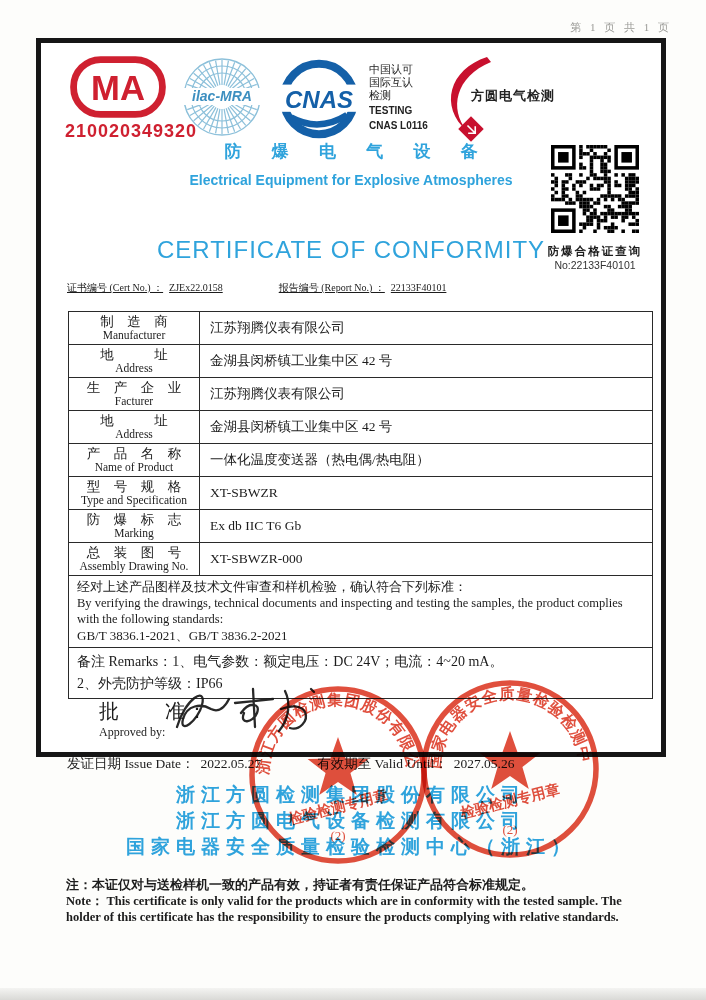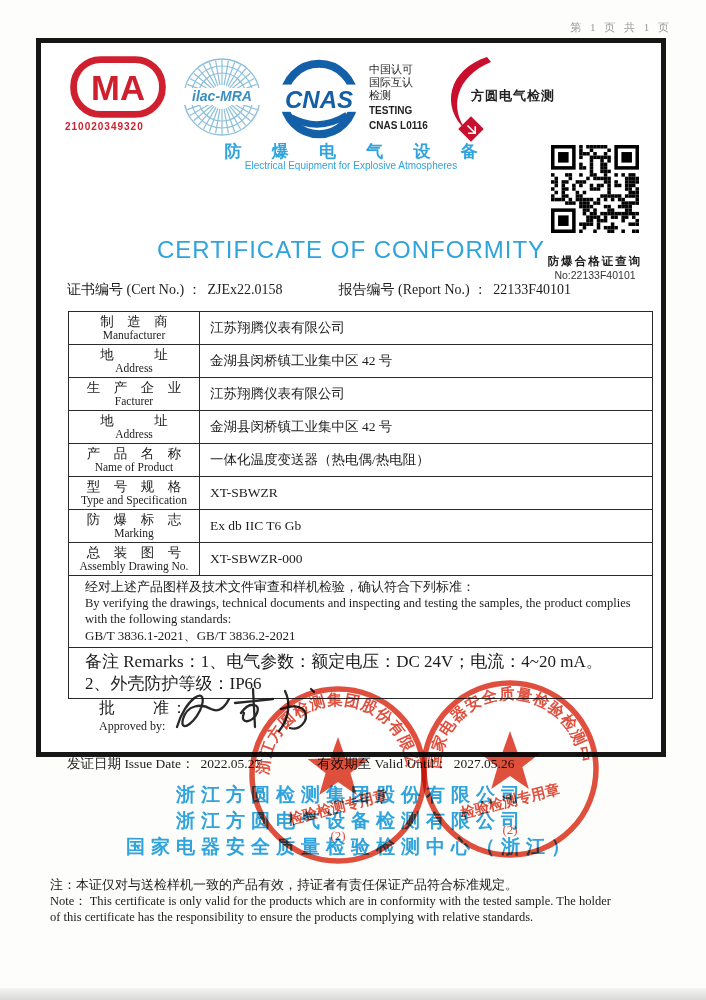--- a/index.html
+++ b/index.html
@@ -11,78 +11,78 @@
   }
   .pageno { position:absolute; top:20px; right:34px; font-size:11px; color:#9a9a96; letter-spacing:3px; }
   .frame {
     position:absolute; left:36px; top:38px; width:630px; height:719px;
     border:5px solid #161616; background:#fff;
   }
   .abs { position:absolute; }
 
   
   .cma-num { position:absolute; left:24px; top:78px; color:#cf2030; font-weight:bold;
-             font-size:10px; letter-spacing:1px; font-family:"Liberation Sans",sans-serif; }
+             font-size:18px; letter-spacing:1px; font-family:"Liberation Sans",sans-serif; }
   .ilac-label { font:bold italic 14px "Liberation Sans",sans-serif; fill:#3d8fc0; }
   .cnas-side { position:absolute; left:328px; top:20px; font-size:11px; line-height:13px;
                font-family:"Liberation Sans",sans-serif; color:#222; }
   .cnas-side .b { font-weight:bold; font-size:10px; line-height:12px; margin-top:3px; }
   .fy-label { position:absolute; left:430px; top:44px; font-size:13px; font-weight:bold;
               color:#222; letter-spacing:1px; }
 
   
   .center { position:absolute; left:0; width:620px; text-align:center; }
   .t-blue { color:#2fa3dc; }
   .t1 { top:97px;  font-size:17px; font-weight:bold; letter-spacing:13px; padding-left:13px; }
-  .t2 { top:117px; font-size:10px; font-weight:normal; font-family:"Liberation Sans",sans-serif; }
+  .t2 { top:129px; font-size:14px; font-weight:bold; font-family:"Liberation Sans",sans-serif; }
   .t3 { top:134px; font-size:42px; font-weight:bold; letter-spacing:27px; padding-left:27px; }
   .t4 { top:193px; font-size:24px; letter-spacing:1px; font-family:"Liberation Sans",sans-serif; }
 
   
   .qr-block { position:absolute; left:502px; top:102px; width:104px; text-align:center; }
-  .qr-cap { font-size:11.5px; font-weight:bold; letter-spacing:2px; margin-top:17px; }
+  .qr-cap { font-size:11.5px; font-weight:bold; letter-spacing:2px; margin-top:7px; }
   .qr-no  { font-size:10.5px; color:#333; font-family:"Liberation Sans",sans-serif; }
 
   
-  .certrow { position:absolute; left:26px; top:238px; width:586px; display:flex; font-size:14px; }
+  .certrow { position:absolute; left:26px; top:238px; width:586px; display:flex; font-size:10px;text-decoration:underline; }
   .certrow .pair { white-space:nowrap; }
   .certrow .pair + .pair { margin-left:56px; }
   .certrow .val { padding-left:6px; }
 
   
   table.main { position:absolute; left:27px; top:268px; width:585px; border-collapse:collapse; }
   table.main td { border:1px solid #2a2a2a; vertical-align:middle;margin-left:21px; }
   td.lab { width:131px; text-align:center; padding:2px 2px; }
   .lab-cn { font-size:13.5px; line-height:15px; }
   .lab-en { font-size:11.5px; line-height:13px; }
   td.val { padding:2px 10px; font-size:13.5px; height:31px; }
-  td.wide { padding:3px 16px; }
+  td.wide { padding:3px 8px; }
   .stmt-cn { font-size:13px; line-height:16px; }
   .stmt-en { font-size:12.5px; line-height:16px; }
   .stmt-std { font-size:13px; line-height:17px; }
-  .rem-line { font-size:17px; line-height:22px; }
+  .rem-line { font-size:14px; line-height:22px; }
 
   
   .approve { position:absolute; left:58px; top:655px; }
-  .app-cn { font-size:16px; letter-spacing:2px; }
+  .app-cn { font-size:20px; letter-spacing:2px; }
   .app-en { font-size:12px; }
   .sig { position:absolute; left:128px; top:636px; }
   .daterow { position:absolute; left:26px; top:712px; width:586px; font-size:13.5px; white-space:nowrap; }
   .daterow .dv { padding:0 6px; }
   .daterow .gap { display:inline-block; width:50px; }
 
   
   .issuers { position:absolute; left:0; top:739px; width:620px; text-align:center;
              color:#2fa3dc; font-weight:bold; font-size:19px; letter-spacing:6px; line-height:26px; }
 
   
   .stamp { position:absolute; mix-blend-mode:multiply; opacity:.9; }
 
   
-  .notes { position:absolute; left:9px; top:833px; width:572px; }
+  .notes { position:absolute; left:25px; top:833px; width:572px;font-weight:bold; }
   .note-cn { font-size:13px; line-height:17px; }
   .note-en { font-size:12.5px; line-height:16px; }
   .footer { position:absolute; left:25px; top:892px; width:580px; font-size:12.5px; white-space:nowrap; }
   .footer span { margin-right:8px; }
   .scanline { position:absolute; left:0; bottom:0; width:100%; height:12px;
               background:linear-gradient(#f4f4f2,#d9d9d6); }
 </style>
 </head>
 <body>
 

